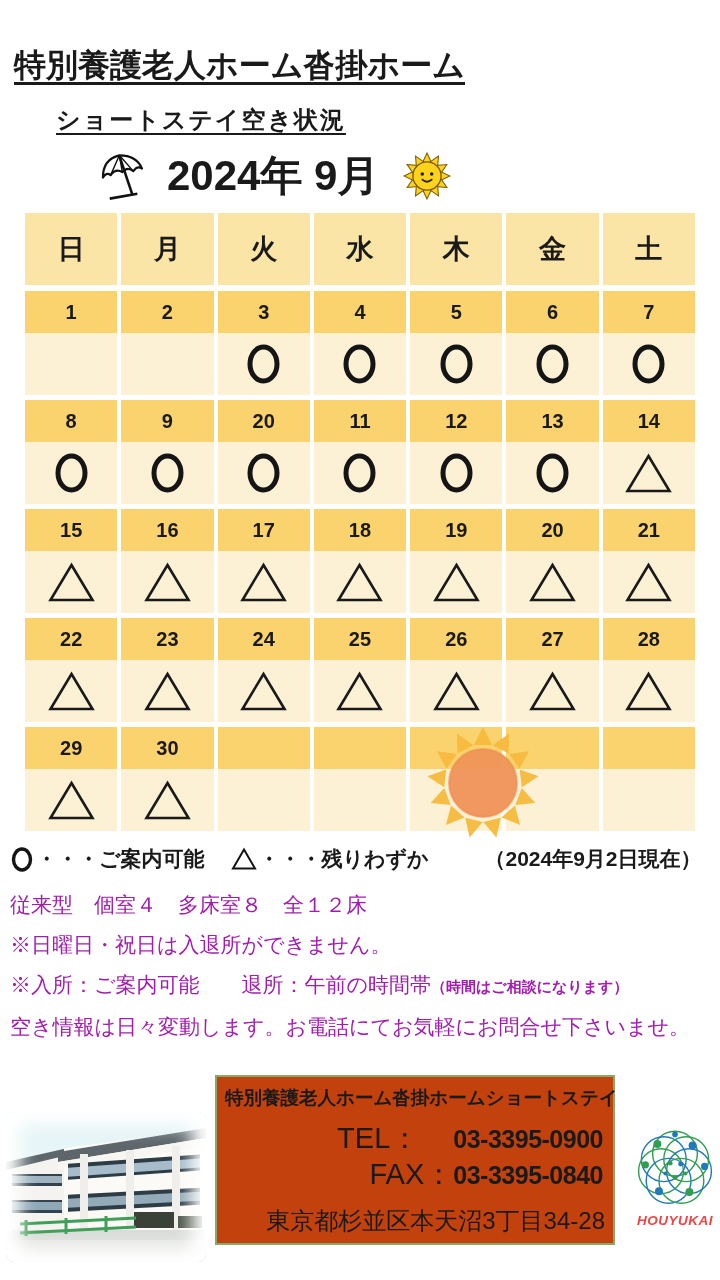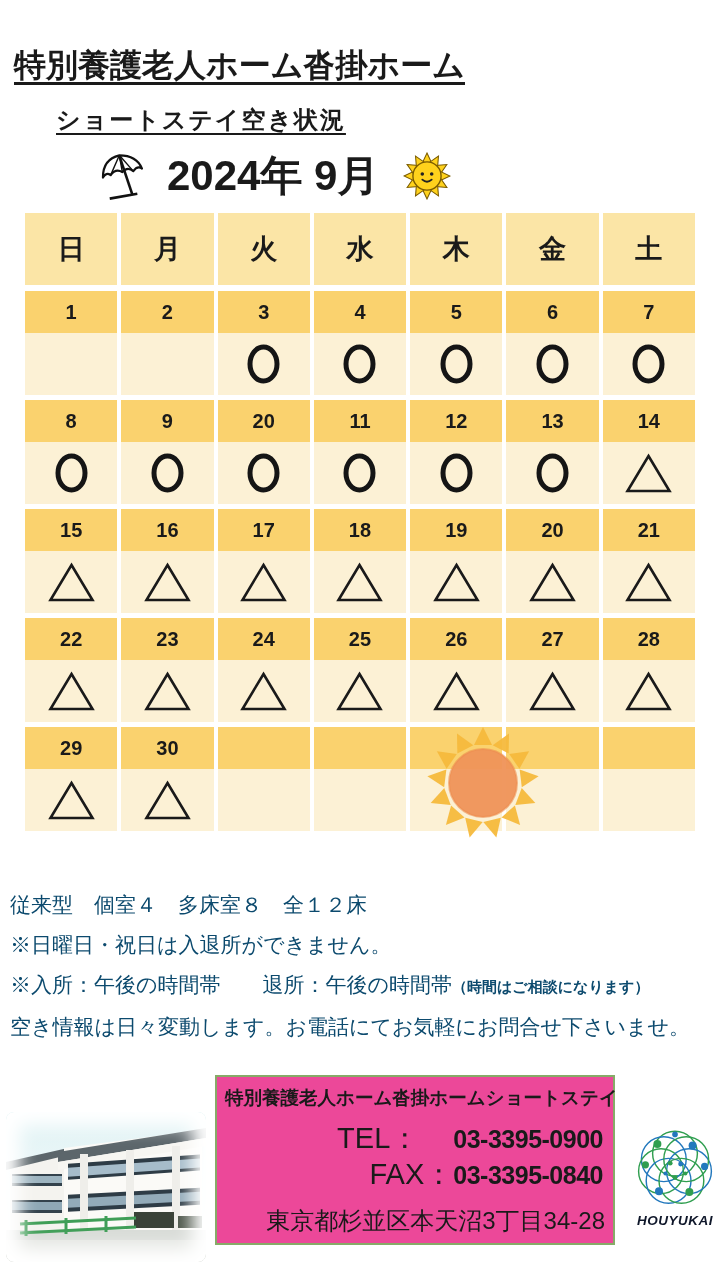--- a/index.html
+++ b/index.html
@@ -31,39 +31,39 @@
 
   .bigsun{position:absolute;left:422px;top:719px;z-index:5;}
 
   
   .legend{position:absolute;left:10px;top:845px;display:flex;align-items:center;
           font-size:21px;font-weight:700;white-space:nowrap;}
   .legend .lg2{margin-left:26px;}
   .legend .asof{margin-left:56px;}
   .lg-item{display:inline-flex;align-items:center;}
   .lg-item svg{margin-right:2px;}
-  .note{position:absolute;left:10px;font-size:21px;font-weight:400;color:#0c4a6e;white-space:nowrap;}
+  .note{position:absolute;left:10px;font-size:21px;font-weight:400;color:#a21caf;white-space:nowrap;}
   .n1{top:891px;} .n2{top:931px;} .n3{top:971px;} .n4{top:1013px;}
   .n3 .sub{font-size:15px;font-weight:700;}
 
   
   .footer-box{position:absolute;left:215px;top:1075px;width:400px;height:170px;box-sizing:border-box;
-          border:2px solid #86ab68;background:#ec4899;}
+          border:2px solid #86ab68;background:#c2410c;}
   .fac{position:absolute;left:8px;top:8px;font-size:18.5px;font-weight:700;white-space:nowrap;}
   .telrow{position:absolute;right:10px;display:flex;align-items:baseline;white-space:nowrap;}
   .telrow .lbl{font-size:29px;font-weight:400;}
   .telrow .num{font-size:25px;font-weight:700;letter-spacing:-0.5px;}
   .tel{top:42px;gap:34px;} .fax{top:78px;}
   .addr{position:absolute;right:8px;top:128px;font-size:24px;font-weight:500;white-space:nowrap;}
 
   .photo{position:absolute;left:6px;top:1112px;width:200px;height:150px;border-radius:8px;overflow:hidden;}
   .photo .vignette{position:absolute;inset:0;box-shadow:inset 0 0 18px 14px #fff;border-radius:8px;pointer-events:none;}
 
   .logo{position:absolute;left:632px;top:1128px;width:86px;text-align:center;}
-  .logo-text{font-size:13.5px;font-weight:800;font-style:italic;color:#0f172a;letter-spacing:0.5px;margin-top:1px;}
+  .logo-text{font-size:13.5px;font-weight:800;font-style:italic;color:#ef4444;letter-spacing:0.5px;margin-top:1px;}
 </style>
 </head>
 <body>
 
 <div class="page" style="--green: #76a352; --hdr: #fbe5a6; --date: #fad26e; --mark: #fcf1d5; --sunbody: #ef9459; --sunray: #f6b93c; --sunfill: #ffd21c; --logogreen: #2f9e4f; --logoblue: #2278bd;">
 
   <div class="title">特別養護老人ホーム沓掛ホーム</div>
   <div class="subtitle">ショートステイ空き状況</div>
 
 
@@ -346,25 +346,40 @@
         <use href="#ray" transform="rotate(249.2 61 64)"></use>
           <use href="#ray" transform="rotate(276.9 61 64)"></use>
           <use href="#ray" transform="rotate(304.6 61 64)"></use>
         <use href="#ray" transform="rotate(332.3 61 64)"></use>
       </g>
       <circle cx="61" cy="64" r="34" style="fill:var(--sunbody,#ef9459)" opacity="0.96"></circle>
       <circle cx="61" cy="64" r="34" fill="none" stroke="#ec8c4e" stroke-width="2" opacity="0.6"></circle>
     </svg>
   </div>
 
+  <div class="legend">
+    <span class="lg-item">
+      <svg width="24" height="27" viewBox="0 0 24 27">
+        <ellipse cx="12" cy="13.5" rx="8.5" ry="10.5" fill="none" stroke="#151515" stroke-width="3.4"></ellipse>
+      </svg>
+      <span>・・・ご案内可能</span>
+    </span>
+    <span class="lg-item lg2">
+      <svg width="26" height="24" viewBox="0 0 26 24">
+        <path d="M13 2.5 L24 21.5 H2 Z" fill="none" stroke="#151515" stroke-width="2"></path>
+      </svg>
+      <span>・・・残りわずか</span>
+    </span>
+    <span class="asof">（2024年9月2日現在）</span>
+  </div>
 
   <div class="note n1">従来型　個室４　多床室８　全１２床</div>
   <div class="note n2">※日曜日・祝日は入退所ができません。</div>
   <div class="note n3">
-    <span>※入所：午後の時間帯　　退所：午後の時間帯</span><span class="sub">（時間はご相談になります）</span>
+    <span>※入所：ご案内可能　　退所：午前の時間帯</span><span class="sub">（時間はご相談になります）</span>
   </div>
   <div class="note n4">空き情報は日々変動します。お電話にてお気軽にお問合せ下さいませ。</div>
 
   <div class="photo">
     <svg width="200" height="150" viewBox="0 0 200 150">
       <defs>
         <linearGradient id="sky" x1="0" y1="0" x2="0" y2="1">
           <stop offset="0" stop-color="#dff2f4"></stop>
             <stop offset="1" stop-color="#ffffff"></stop>
         </linearGradient>

